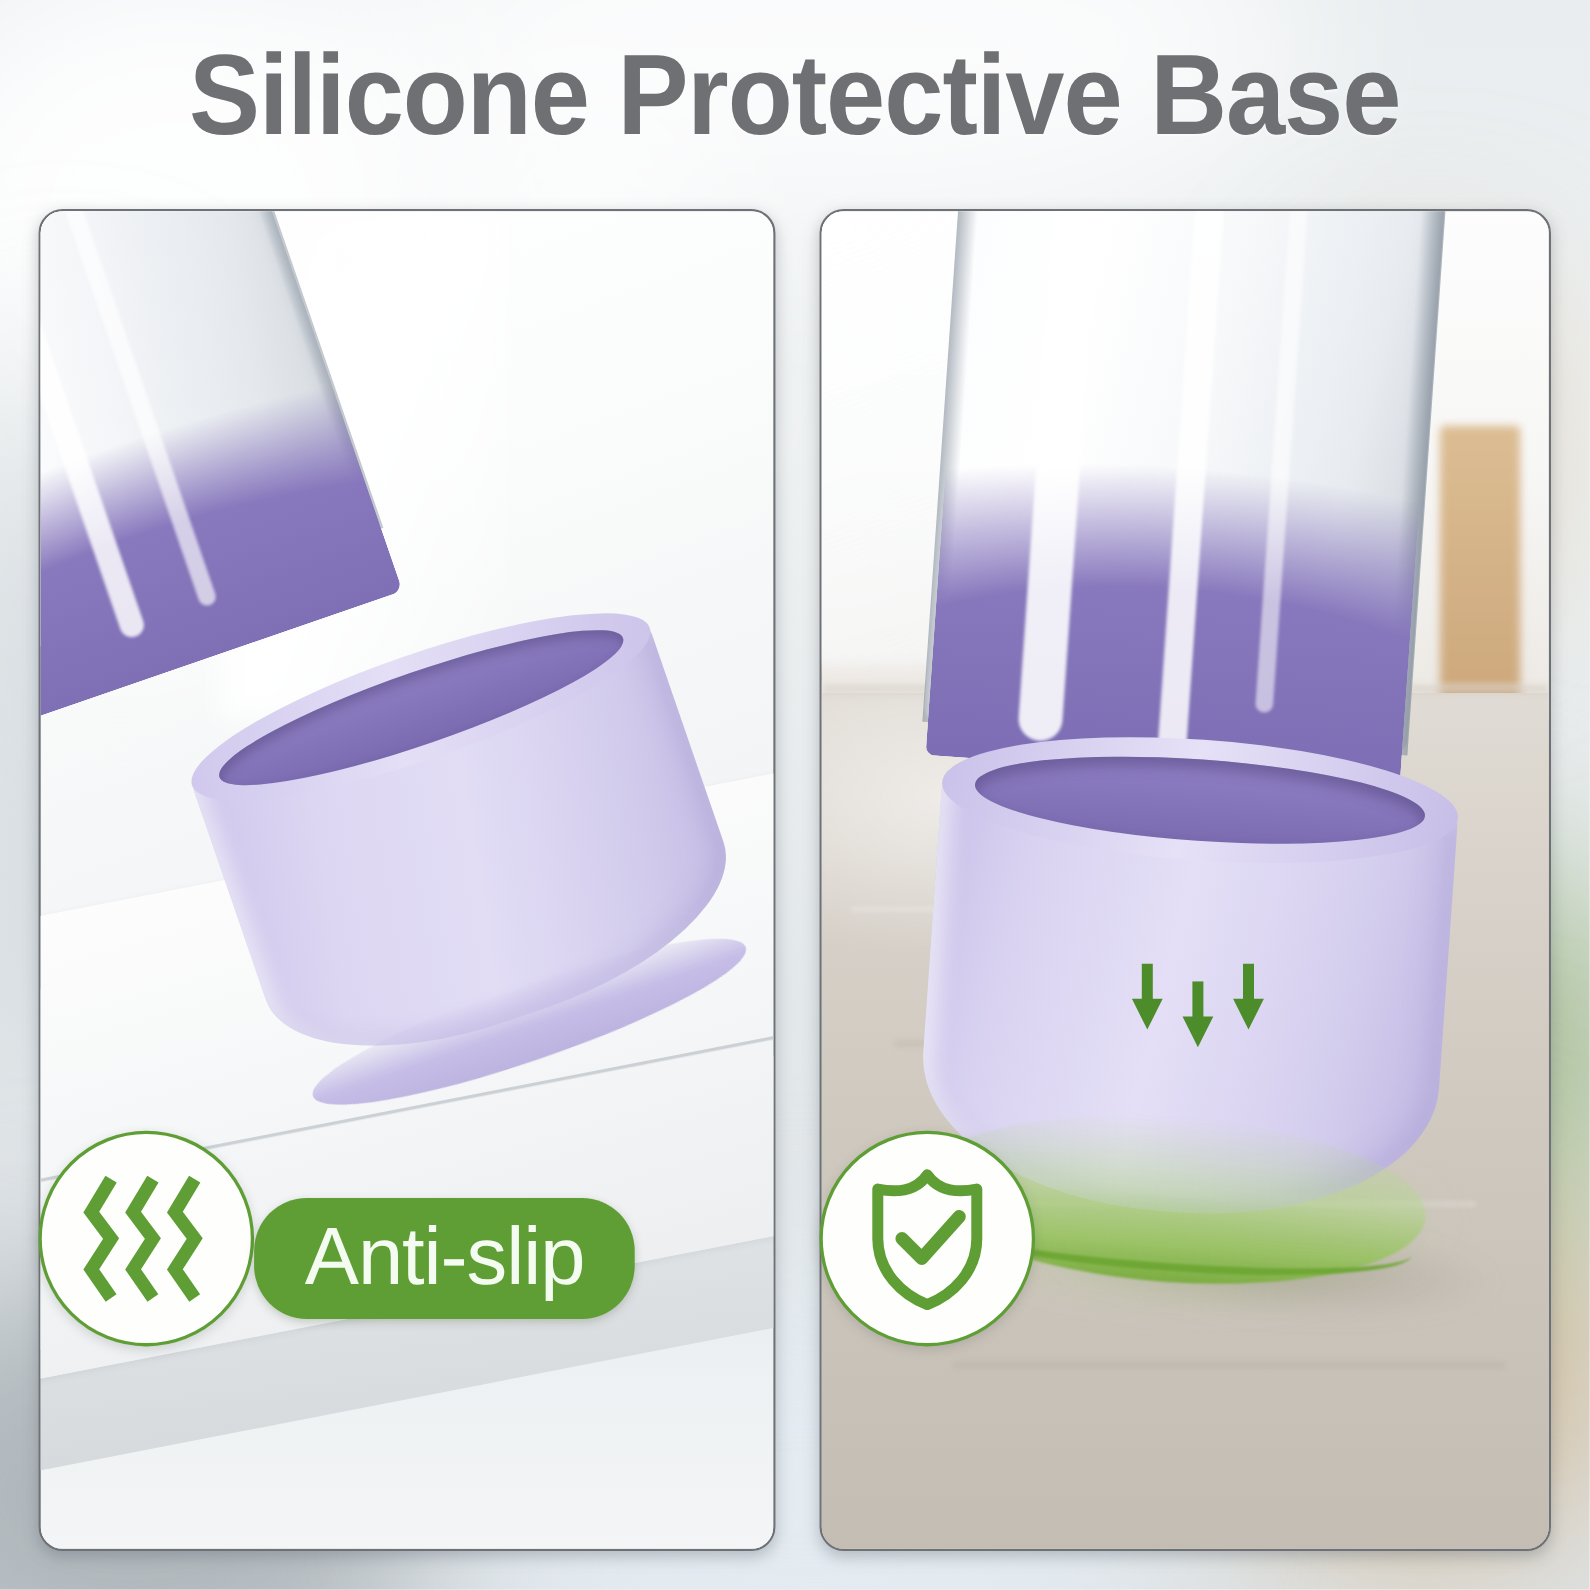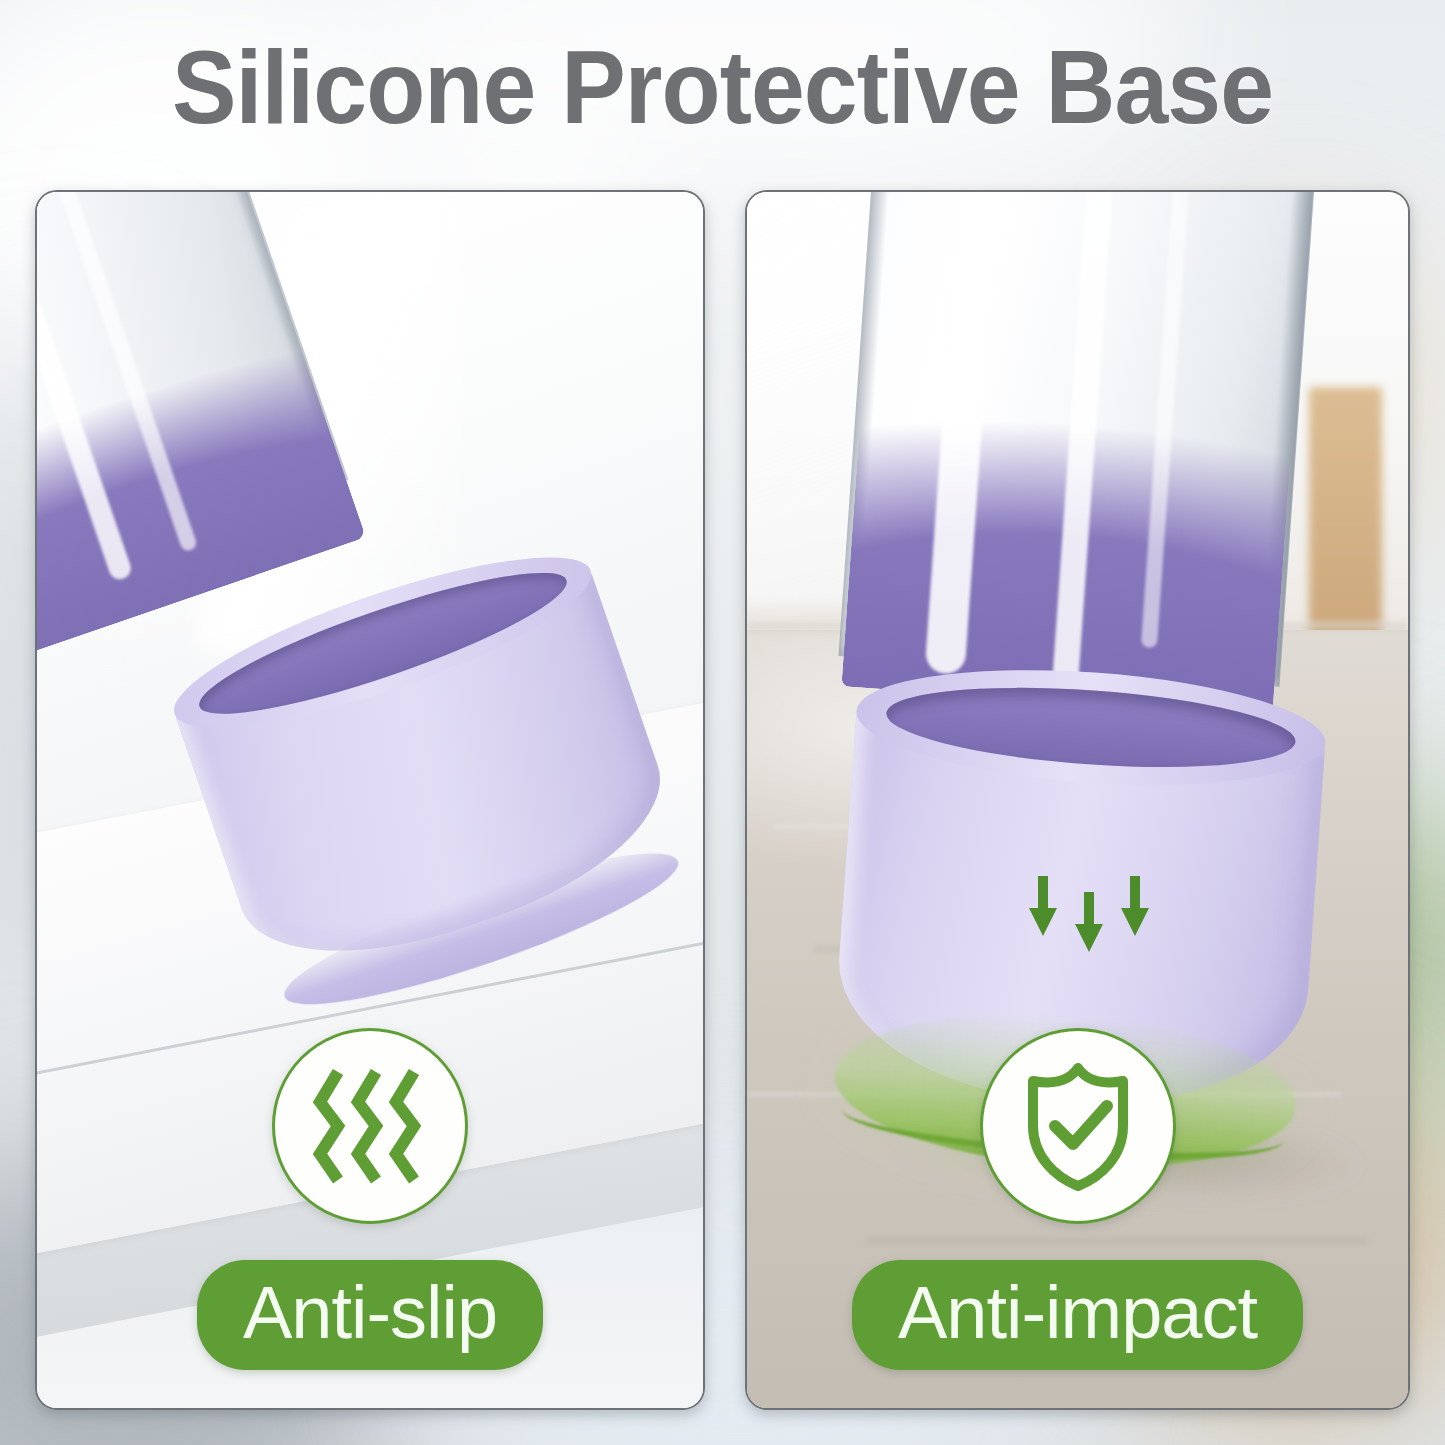--- a/index.html
+++ b/index.html
@@ -285,21 +285,21 @@
     background:radial-gradient(ellipse at 50% 50%,rgba(120,112,100,.34),rgba(120,112,100,0) 70%);
     filter:blur(10px);
   }
 
   
   .arrows { position:absolute; left:1027px; top:876px; width:130px; height:70px; display:flex; align-items:flex-start; gap:14px; }
   .arrow { width:32px; }
   .arrow.mid { margin-top:16px; }
 
   
-  .badge-group { position:absolute; display:flex; flex-direction:column; align-items:center;justify-content:flex-end; }
+  .badge-group { position:absolute; display:flex; flex-direction:row; align-items:center; }
   .bg-left  { left:35px;  width:670px; top:1028px; }
   .bg-right { left:745px; width:665px; top:1028px; }
 
   .icon-circle {
     width:196px; height:196px;
     border-radius:50%;
     background:#fefffd;
     border:3px solid #5f9e35;
     display:flex; align-items:center; justify-content:center;
     box-shadow:0 3px 10px rgba(90,100,90,.22);
@@ -427,14 +427,13 @@
   <div class="pill">Anti-slip</div>
 </div>
 
 <div class="badge-group bg-right">
   <div class="icon-circle">
     <svg width="126" height="132" viewBox="0 0 126 132">
       <path d="M63 8 C52 24 34 24 18 21 L18 66 C18 96 40 117 63 126 C86 117 108 96 108 66 L108 21 C92 24 74 24 63 8 Z" fill="none" stroke="#5f9e35" stroke-width="10" stroke-linejoin="round"></path>
       <path d="M40 66 L58 84 L92 46" fill="none" stroke="#5f9e35" stroke-width="12" stroke-linecap="round" stroke-linejoin="round"></path>
     </svg>
   </div>
-  <div class="pill">Anti-impact</div>
 </div>
 
 </body></html>

